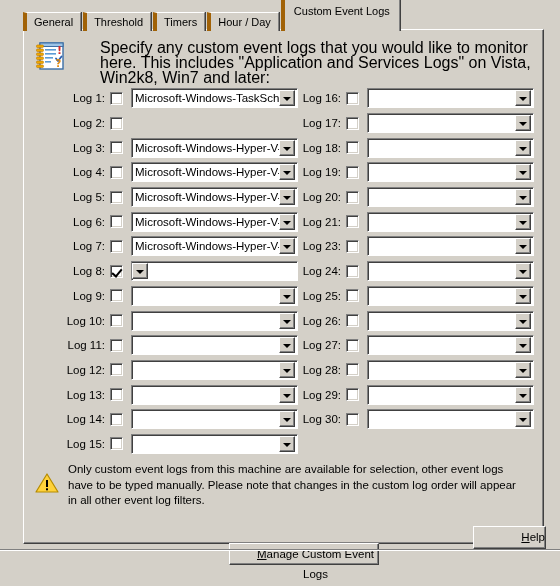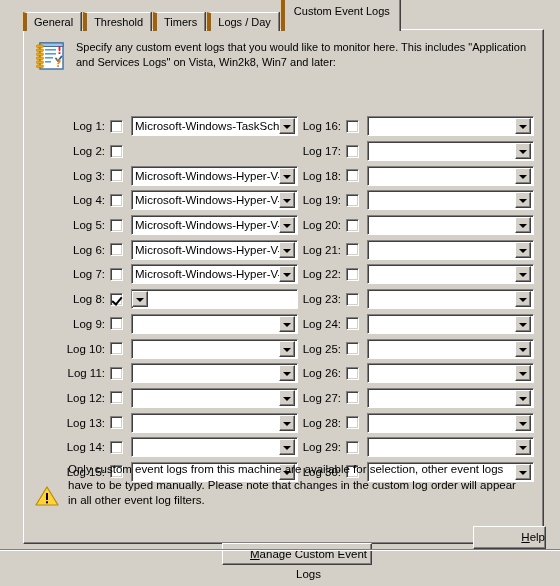--- a/index.html
+++ b/index.html
@@ -88,37 +88,37 @@
     align-items: flex-start;
   }
   #notebook-icon {
     width: 32px;
     height: 32px;
     flex: 0 0 32px;
     margin-right: 10px;
     margin-top: 1px;
   }
   #header-text {
-    font-size: 11px;
+    font-size: 16px;
     line-height: 15px;
     padding-top: 1px;
     width: 455px;
+    margin-left: 24px;
   }
 
   
   #log-grid {
     position: absolute;
     left: 0px;
     top: 56px;
     width: 519px;
   }
   .log-col {
     position: absolute;
     top: 0;
-    margin-top: 28px;
   }
   #log-col-left { left: 29px; }
   #log-col-right { left: 265px; }
 
   .log-row {
     position: relative;
     height: 24.7px;
     display: flex;
     align-items: center;
   }
@@ -203,21 +203,21 @@
     border-top: 4px solid #000;
   }
 
   
   #warn-note {
     position: absolute;
     left: 10px;
     top: 432px;
     width: 500px;
     display: flex;
-    align-items: flex-end;
+    align-items: flex-start;
   }
   #warn-icon {
     width: 26px;
     height: 26px;
     flex: 0 0 26px;
     margin-right: 8px;
     margin-top: 8px;
   }
   #warn-text {
     font-size: 11.5px;
@@ -235,21 +235,21 @@
     box-shadow: inset -1px -1px 0 #808080;
     box-sizing: border-box;
     font-family: "Liberation Sans", sans-serif;
     font-size: 11.5px;
     text-align: center;
     color: #000;
     cursor: default;
   }
   #manage-button {
     position: absolute;
-    left: 198px;
+    left: 205px;
     top: 513px;
     width: 150px;
     height: 22px;
     line-height: 20px;
     padding-left: 23px;
   }
   #help-button {
     position: absolute;
     left: 473px;
     top: 526px;
@@ -271,21 +271,21 @@
     box-sizing: border-box;
   }
 </style>
 </head>
 <body>
 
 <div id="tab-strip">
     <div class="tab"><span>General</span></div>
     <div class="tab"><span>Threshold</span></div>
     <div class="tab"><span>Timers</span></div>
-    <div class="tab"><span>Logs / Day</span></div>
+    <div class="tab"><span>Hour / Day</span></div>
     <div class="tab active"><span>Custom Event Logs</span></div>
   </div>
 
 <div id="tab-panel">
   <div id="tab-panel-inner">
 
     <div id="header-note">
       <span id="notebook-icon">
         <svg width="32" height="32" viewBox="0 0 32 32">
           <rect x="6" y="3" width="23" height="26" fill="#ffffff" stroke="#3b6ea5" stroke-width="1.4"></rect>
@@ -473,28 +473,20 @@
           </div>
           <div class="log-row">
             <span class="log-label">Log 21:</span>
             <span class="log-check"></span>
             <span class="combo">
               <span class="combo-text"></span>
               <span class="combo-btn"></span>
             </span>
           </div>
           <div class="log-row">
-            <span class="log-label">Log 22:</span>
-            <span class="log-check"></span>
-            <span class="combo">
-              <span class="combo-text"></span>
-              <span class="combo-btn"></span>
-            </span>
-          </div>
-          <div class="log-row">
             <span class="log-label">Log 23:</span>
             <span class="log-check"></span>
             <span class="combo">
               <span class="combo-text"></span>
               <span class="combo-btn"></span>
             </span>
           </div>
           <div class="log-row">
             <span class="log-label">Log 24:</span>
             <span class="log-check"></span>

